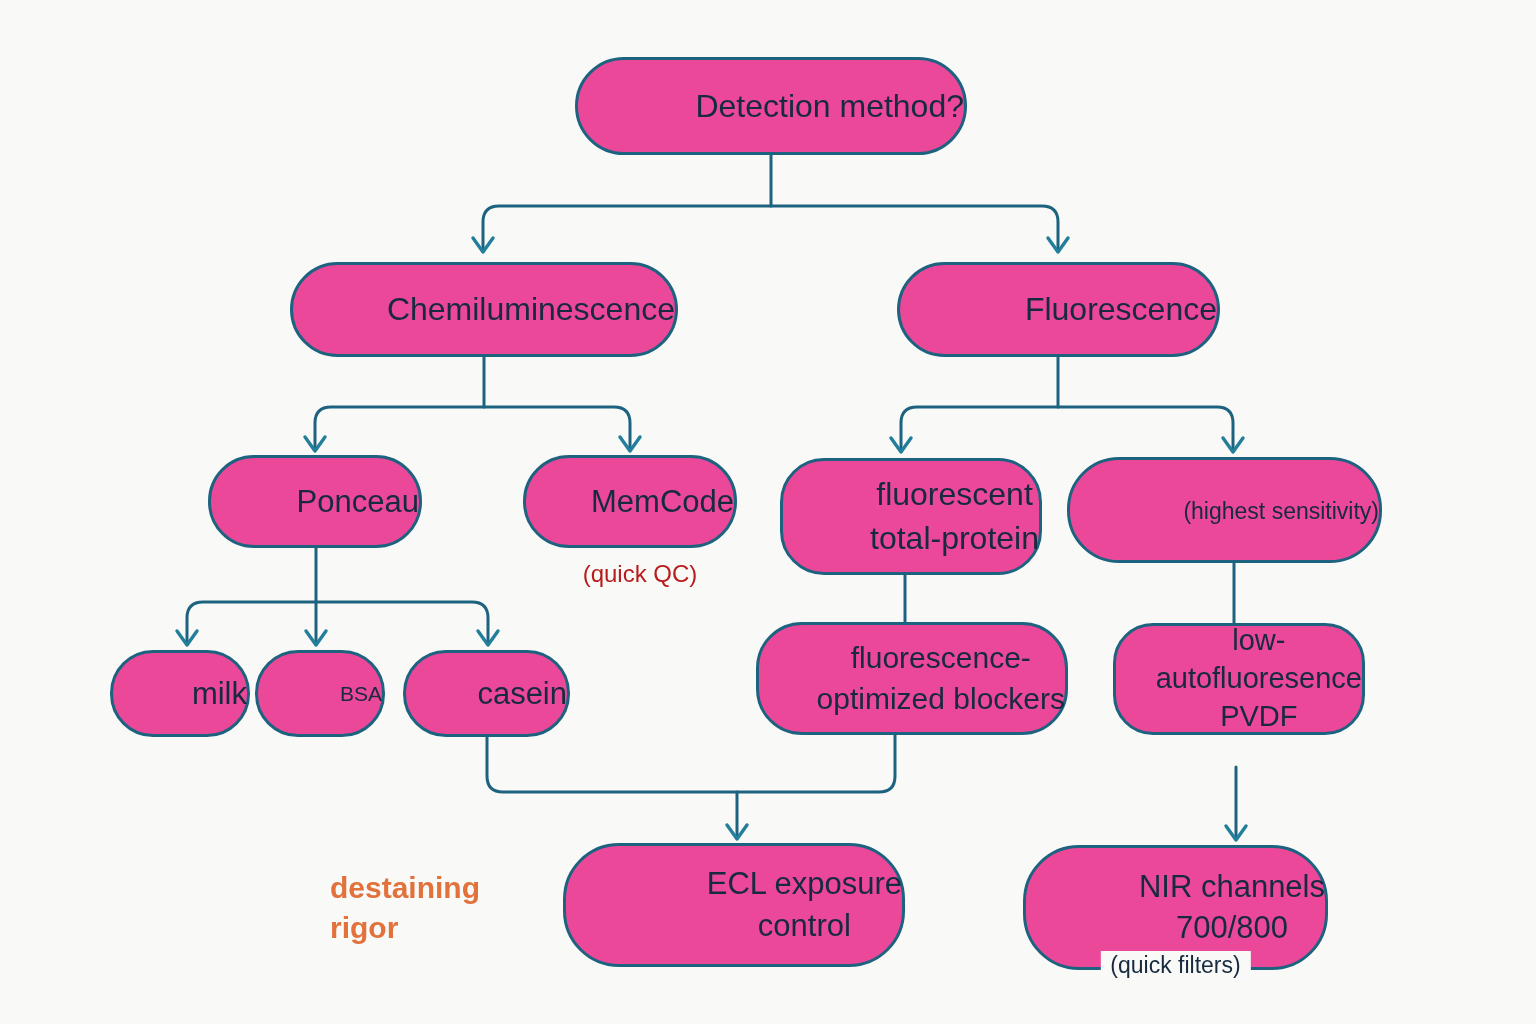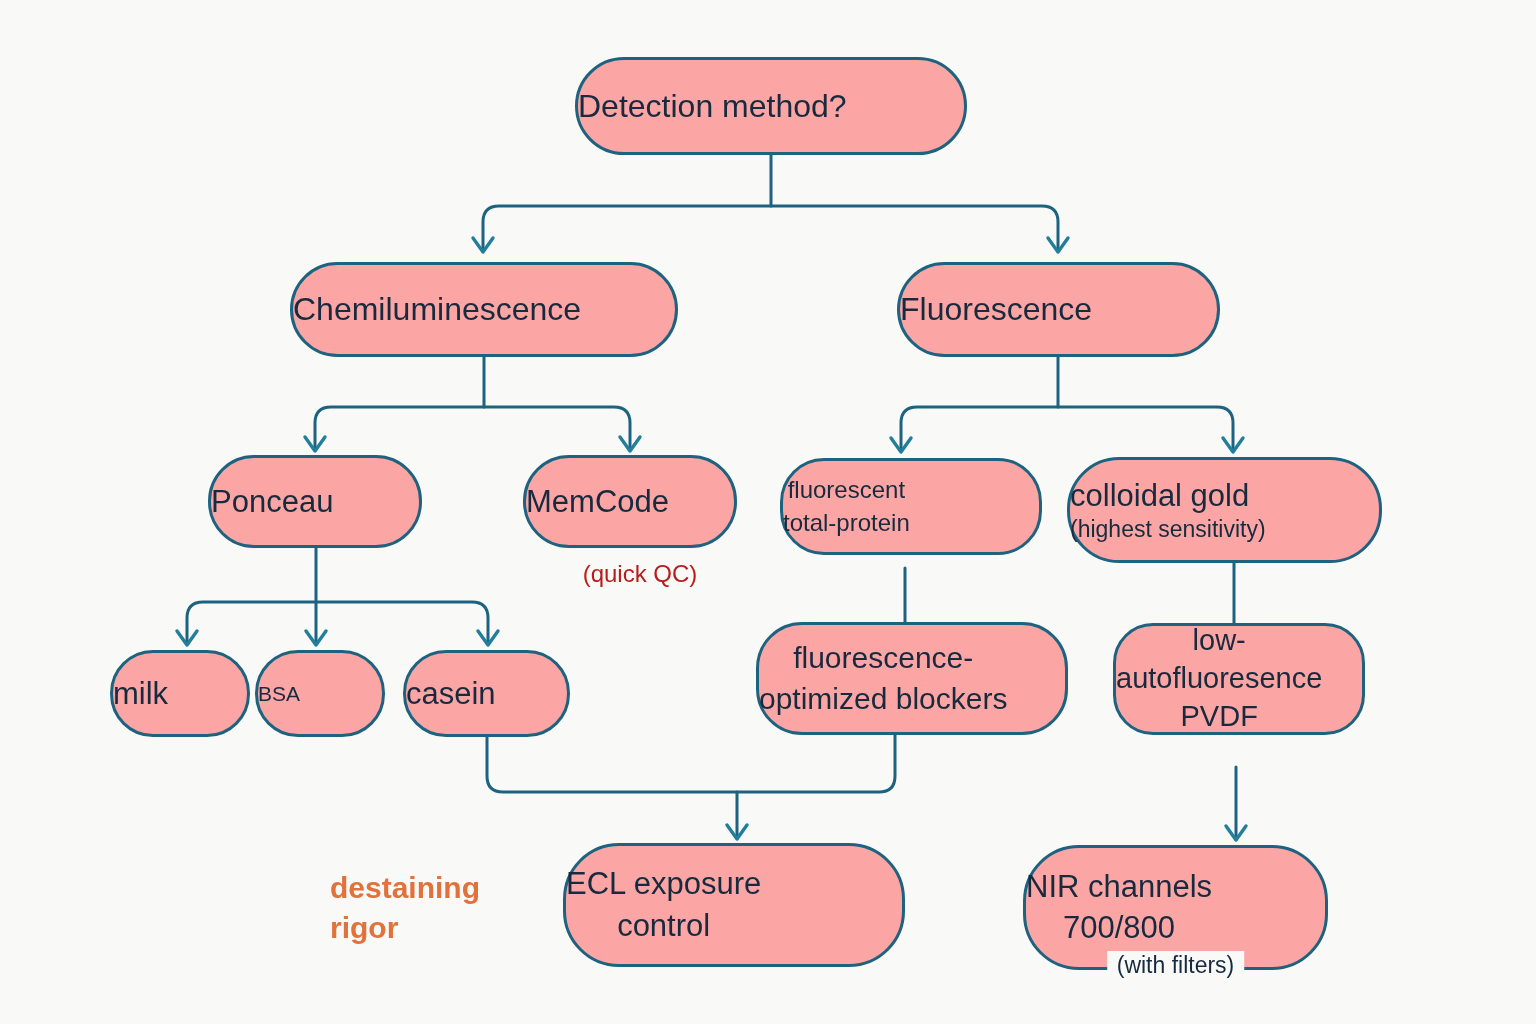--- a/index.html
+++ b/index.html
@@ -8,40 +8,40 @@
     position:relative;
     overflow:hidden;
     background:#f9faf8;
     font-family:"Liberation Sans", sans-serif;
     color:#172a3e;
   }
   svg.wires { position:absolute; left:0; top:0; width:1536px; height:1024px; }
   .node {
     position:absolute;
     border:3px solid #1d6380;
-    background:#fca5a5;
+    background:#ec4899;
     display:flex;
     flex-direction:column;
-    align-items:flex-start;
+    align-items:flex-end;
     justify-content:center;
     text-align:center;
     font-weight:500;
     color:#172a3e;
   }
   .label { white-space:pre-line; }
   .note  { white-space:pre-line; font-weight:500; }
 
   #n-root     { left:575px;  top:57px;  width:392px; height:98px;  border-radius:49px; font-size:32px; }
   #n-chemi    { left:290px;  top:262px; width:388px; height:95px;  border-radius:48px; font-size:32px; }
   #n-fluor    { left:897px;  top:262px; width:323px; height:95px;  border-radius:48px; font-size:32px; }
   #n-ponceau  { left:208px;  top:455px; width:214px; height:93px;  border-radius:46px; font-size:31px; }
   #n-memcode  { left:523px;  top:455px; width:214px; height:93px;  border-radius:46px; font-size:31px; }
   #memcode-note { position:absolute; left:523px; top:560px; width:234px; text-align:center;
                   font-size:24px; font-weight:500; color:#b91c1c; }
-  #n-ftp      { left:780px;  top:458px; width:262px; height:97px; border-radius:44px; font-size:24px; line-height:1.35; }
+  #n-ftp      { left:780px;  top:458px; width:262px; height:117px; border-radius:44px; font-size:32px; line-height:1.35; }
   #n-gold     { left:1067px; top:457px; width:315px; height:106px; border-radius:52px; font-size:31px; }
   #n-gold .note { font-size:23px; margin-top:2px; }
   #n-milk     { left:110px;  top:650px; width:140px; height:87px;  border-radius:43px; font-size:31px; }
   #n-bsa      { left:255px;  top:650px; width:130px; height:87px;  border-radius:43px; font-size:21px; }
   #n-casein   { left:403px;  top:650px; width:167px; height:87px;  border-radius:43px; font-size:31px; }
   #n-blockers { left:756px;  top:622px; width:312px; height:113px; border-radius:46px; font-size:30px; line-height:1.35; }
   #n-pvdf     { left:1113px; top:623px; width:252px; height:112px; border-radius:40px; font-size:29px; line-height:1.3; }
   #n-ecl      { left:563px;  top:843px; width:342px; height:124px; border-radius:56px; font-size:31px; line-height:1.35; }
   #n-nir      { left:1023px; top:845px; width:305px; height:125px; border-radius:56px; font-size:31px; line-height:1.3; }
   #n-nir .note {
@@ -124,21 +124,20 @@
   <span class="label">MemCode</span>
 </div>
 <div id="memcode-note">(quick QC)</div>
 
 <div class="node" id="n-ftp">
   <span class="label">fluorescent
 total-protein</span>
 </div>
 
 <div class="node" id="n-gold">
-  <span class="label">colloidal gold</span>
   <span class="note">(highest sensitivity)</span>
 </div>
 
 <div class="node" id="n-milk">
   <span class="label">milk</span>
 </div>
 
 <div class="node" id="n-bsa">
   <span class="label">BSA</span>
 </div>
@@ -159,17 +158,17 @@
 </div>
 
 <div class="node" id="n-ecl">
   <span class="label">ECL exposure
 control</span>
 </div>
 
 <div class="node" id="n-nir">
   <span class="label">NIR channels
 700/800</span>
-  <span class="note">(with filters)</span>
+  <span class="note">(quick filters)</span>
 </div>
 
 <div id="annotation">destaining
 rigor</div>
 
 </body></html>

